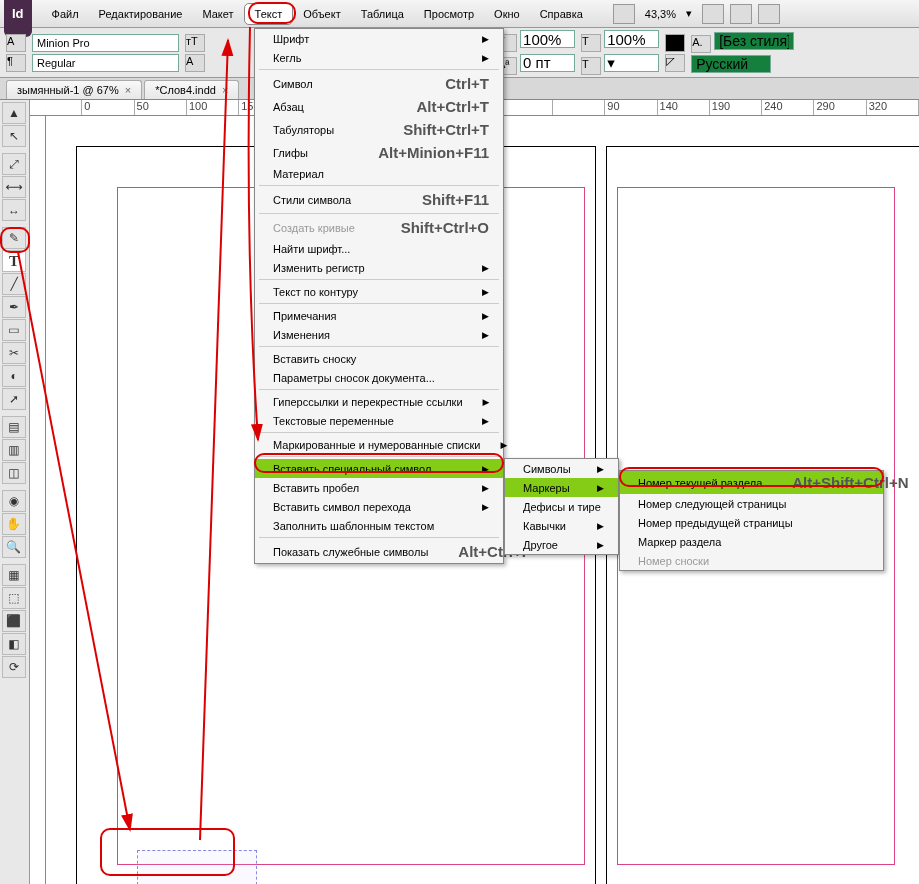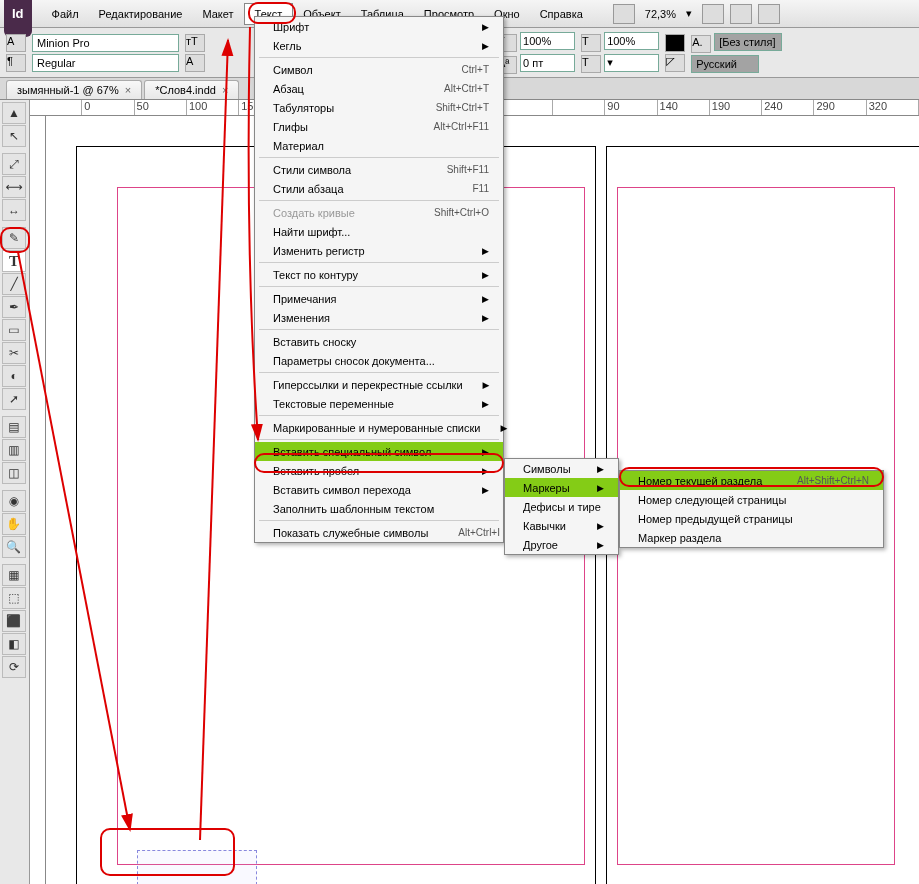--- a/index.html
+++ b/index.html
@@ -1,31 +1,31 @@
 <!DOCTYPE html>
 <html><head>
 <meta charset="utf-8">
 <style>
 * { margin: 0; padding: 0; box-sizing: border-box; font-family: Tahoma, Arial, sans-serif; font-size: 11px; }
 body { background: #e8e8e8; width: 919px; height: 884px; overflow: hidden; position: relative; }
 
 .menubar { background: linear-gradient(#f5f5f5,#e0e0e0); height: 28px; display: flex; align-items: center; padding: 0 4px; border-bottom: 1px solid #999; }
 .app-logo { background: #4a2a4a; color: #fff; font-weight: bold; padding: 16px 8px; margin-right: 10px; font-size: 13px; border-radius: 6px; }
 .menu-item { padding: 4px 10px; cursor: default; }
-.menu-item.active { background: #fff; border: 1px solid #888; border-radius: 0; }
+.menu-item.active { background: #fff; border: 1px solid #888; border-radius: 5px; }
 .zoom-box { margin-left: 20px; display: flex; align-items: center; gap: 4px; }
 .zoom-box span { padding: 2px 6px; }
 .tb-icons { display: flex; gap: 6px; margin-left: 10px; }
 .tb-icon { width: 22px; height: 20px; background: #ddd; border: 1px solid #999; }
 
 .control-bar { background: #e8e8e8; height: 50px; border-bottom: 1px solid #999; display: flex; align-items: center; padding: 2px 6px; gap: 6px; }
 .ctrl-icon { width: 20px; height: 18px; background: #ddd; border: 1px solid #aaa; display: inline-block; }
 .font-select { width: 147px; height: 18px; border: 1px solid #7a9; background: #fff; padding: 0 4px; font-size: 11px; }
-.mini-select { width: 55px; height: 18px; border: 1px solid #7a9; background: #fff; padding: 0 2px; font-size: 11px; }
-.style-select { width: 68px; height: 18px; border: 1px solid #7a9; background: #a3a3a3; padding: 0 4px; font-size: 11px; }
+.mini-select { width: 55px; height: 18px; border: 1px solid #7a9; background: #fff; padding: 0 2px; font-size: 15px; }
+.style-select { width: 80px; height: 18px; border: 1px solid #7a9; background: #15803d; padding: 0 4px; font-size: 14px; }
 .ctrl-col { display: flex; flex-direction: column; gap: 2px; }
 
 .tabs-bar { background: #d8d8d8; height: 22px; display: flex; align-items: flex-end; padding-left: 6px; border-bottom: 1px solid #888; }
 .doc-tab { background: linear-gradient(#f8f8f8,#e8e8e8); border: 1px solid #aaa; border-bottom: none; padding: 3px 10px; margin-right: 2px; border-radius: 3px 3px 0 0; font-size: 11px; }
 .doc-tab .x { margin-left: 6px; color: #666; }
 
 .ruler-h { position: absolute; top: 100px; left: 30px; right: 0; height: 16px; background: #fff; border-bottom: 1px solid #888; display: flex; overflow: hidden; font-size: 9px; }
 .ruler-h .tick { width: 54px; border-right: 1px solid #aaa; padding-left: 2px; color: #444; }
 .ruler-v { position: absolute; top: 116px; left: 30px; width: 16px; bottom: 0; background: #fff; border-right: 1px solid #888; }
 
@@ -41,24 +41,24 @@
 .page.left .margin-guide { left: 40px; top: 40px; right: 10px; bottom: 40px; }
 .page.right .margin-guide { left: 10px; top: 40px; right: 40px; bottom: 40px; }
 .textframe { position: absolute; left: 60px; bottom: 20px; width: 120px; height: 35px; border: 1px dashed #88d; background: rgba(200,200,255,0.1); }
 
 
 .menu { position: absolute; background: #f5f5f5; border: 1px solid #888; box-shadow: 2px 2px 4px rgba(0,0,0,0.3); z-index: 100; }
 .menu-row { display: flex; justify-content: space-between; align-items: center; padding: 3px 14px 3px 18px; white-space: nowrap; cursor: default; min-height: 19px; }
 .menu-row.disabled { color: #999; }
 .menu-row.sel { background: #84cc16; }
 .menu-row .arrow { font-size: 9px; margin-left: 20px; }
-.menu-row .shortcut { color: #555; margin-left: 30px; font-size: 10px; }
+.menu-row .shortcut { color: #555; margin-left: 30px; font-size: 15px; font-weight: bold; }
 .menu-sep { height: 1px; background: #ccc; margin: 2px 4px; }
 
-.menu1 { top: 16px; left: 254px; width: 250px; }
+.menu1 { top: 28px; left: 254px; width: 250px; }
 .menu2 { top: 458px; left: 504px; width: 115px; }
 .menu3 { top: 470px; left: 619px; width: 265px; }
 
 
 .hl { position: absolute; border: 2px solid #d00; border-radius: 10px; z-index: 200; pointer-events: none; }
 .hl1 { top: 2px; left: 248px; width: 48px; height: 22px; }
 .hl2 { top: 453px; left: 254px; width: 250px; height: 20px; border-radius: 10px; }
 .hl3 { top: 467px; left: 619px; width: 265px; height: 20px; }
 .hl4 { top: 227px; left: 0px; width: 30px; height: 26px; }
 .hl5 { top: 828px; left: 100px; width: 135px; height: 48px; }
@@ -74,21 +74,21 @@
   <div class="menu-item">Редактирование</div>
   <div class="menu-item">Макет</div>
   <div class="menu-item active">Текст</div>
   <div class="menu-item">Объект</div>
   <div class="menu-item">Таблица</div>
   <div class="menu-item">Просмотр</div>
   <div class="menu-item">Окно</div>
   <div class="menu-item">Справка</div>
   <div class="zoom-box">
     <div class="tb-icon"></div>
-    <span>72,3%</span>▾
+    <span>43,3%</span>▾
   </div>
   <div class="tb-icons">
     <div class="tb-icon"></div>
     <div class="tb-icon"></div>
     <div class="tb-icon"></div>
   </div>
 </div>
 
 <div class="control-bar">
   <div class="ctrl-col">
@@ -207,33 +207,29 @@
     <div class="menu-row">
       <span>Абзац</span>
       <span class="shortcut">Alt+Ctrl+T</span>
     </div>
     <div class="menu-row">
       <span>Табуляторы</span>
       <span class="shortcut">Shift+Ctrl+T</span>
     </div>
     <div class="menu-row">
       <span>Глифы</span>
-      <span class="shortcut">Alt+Ctrl+F11</span>
+      <span class="shortcut">Alt+Minion+F11</span>
     </div>
     <div class="menu-row">
       <span>Материал</span>
     </div>
     <div class="menu-sep"></div>
     <div class="menu-row">
       <span>Стили символа</span>
       <span class="shortcut">Shift+F11</span>
-    </div>
-    <div class="menu-row">
-      <span>Стили абзаца</span>
-      <span class="shortcut">F11</span>
     </div>
     <div class="menu-sep"></div>
     <div class="menu-row disabled">
       <span>Создать кривые</span>
       <span class="shortcut">Shift+Ctrl+O</span>
     </div>
     <div class="menu-row">
       <span>Найти шрифт...</span>
     </div>
     <div class="menu-row">
@@ -325,20 +321,23 @@
       <span class="shortcut">Alt+Shift+Ctrl+N</span>
     </div>
     <div class="menu-row">
       <span>Номер следующей страницы</span>
     </div>
     <div class="menu-row">
       <span>Номер предыдущей страницы</span>
     </div>
     <div class="menu-row">
       <span>Маркер раздела</span>
+    </div>
+    <div class="menu-row disabled">
+      <span>Номер сноски</span>
     </div>
   </div>
 
 <div class="hl hl1"></div>
 <div class="hl hl2"></div>
 <div class="hl hl3"></div>
 <div class="hl hl4"></div>
 <div class="hl hl5"></div>
 
 <svg class="arrows">

